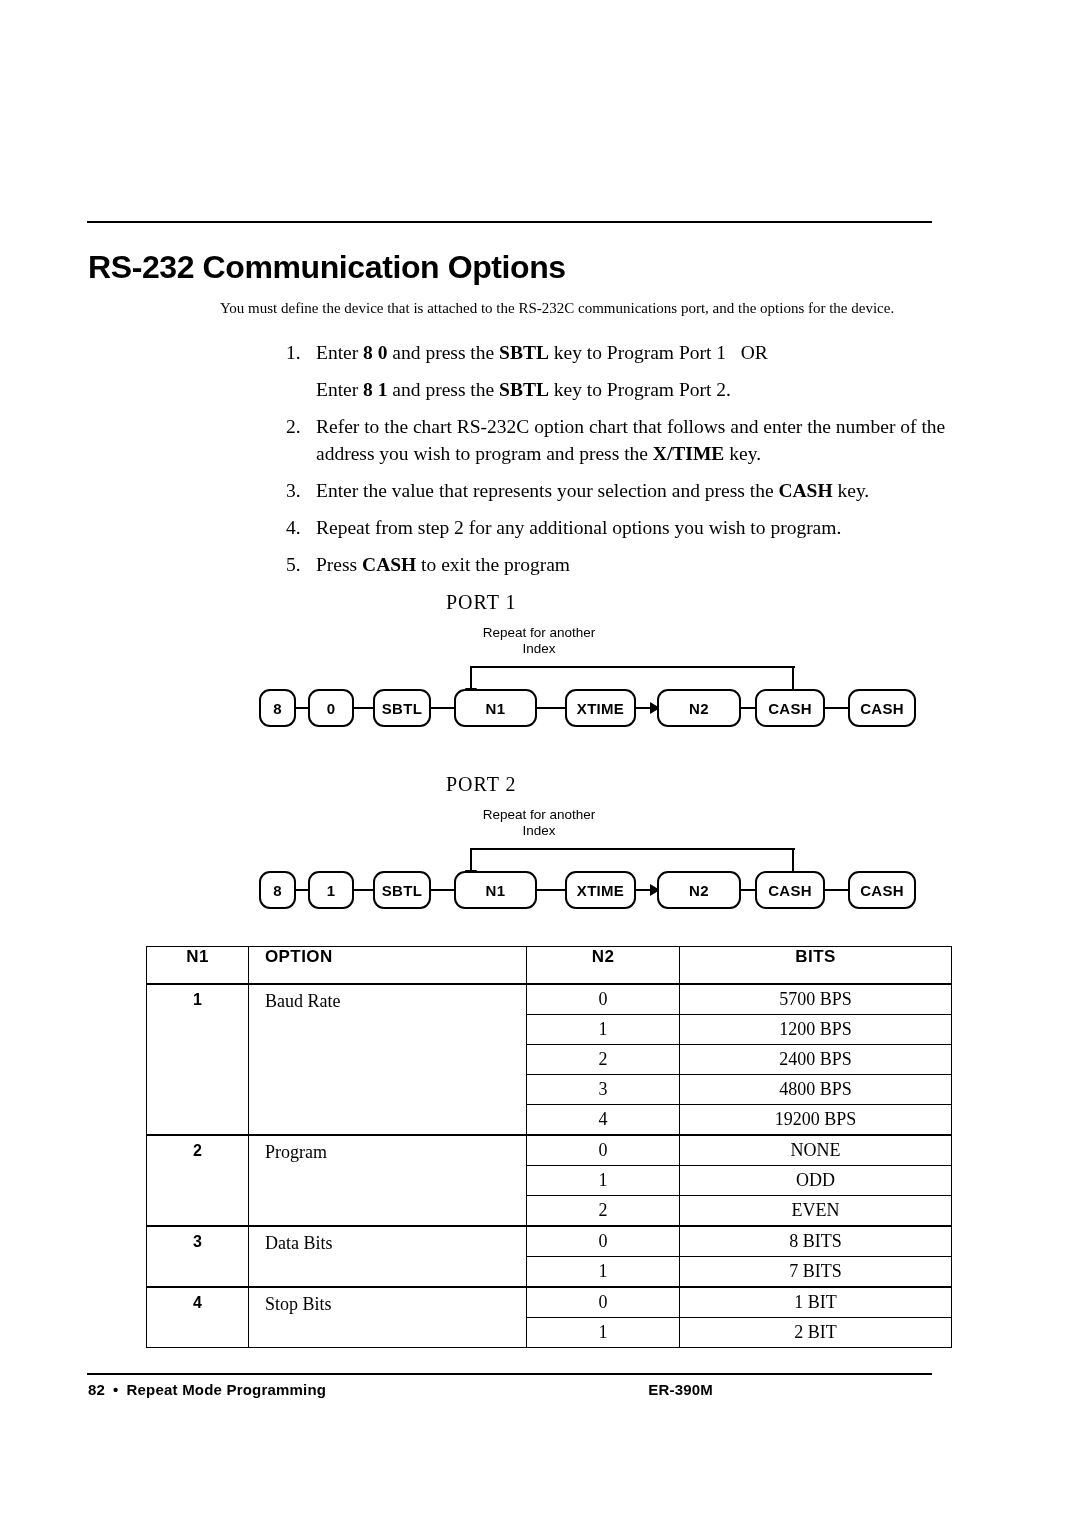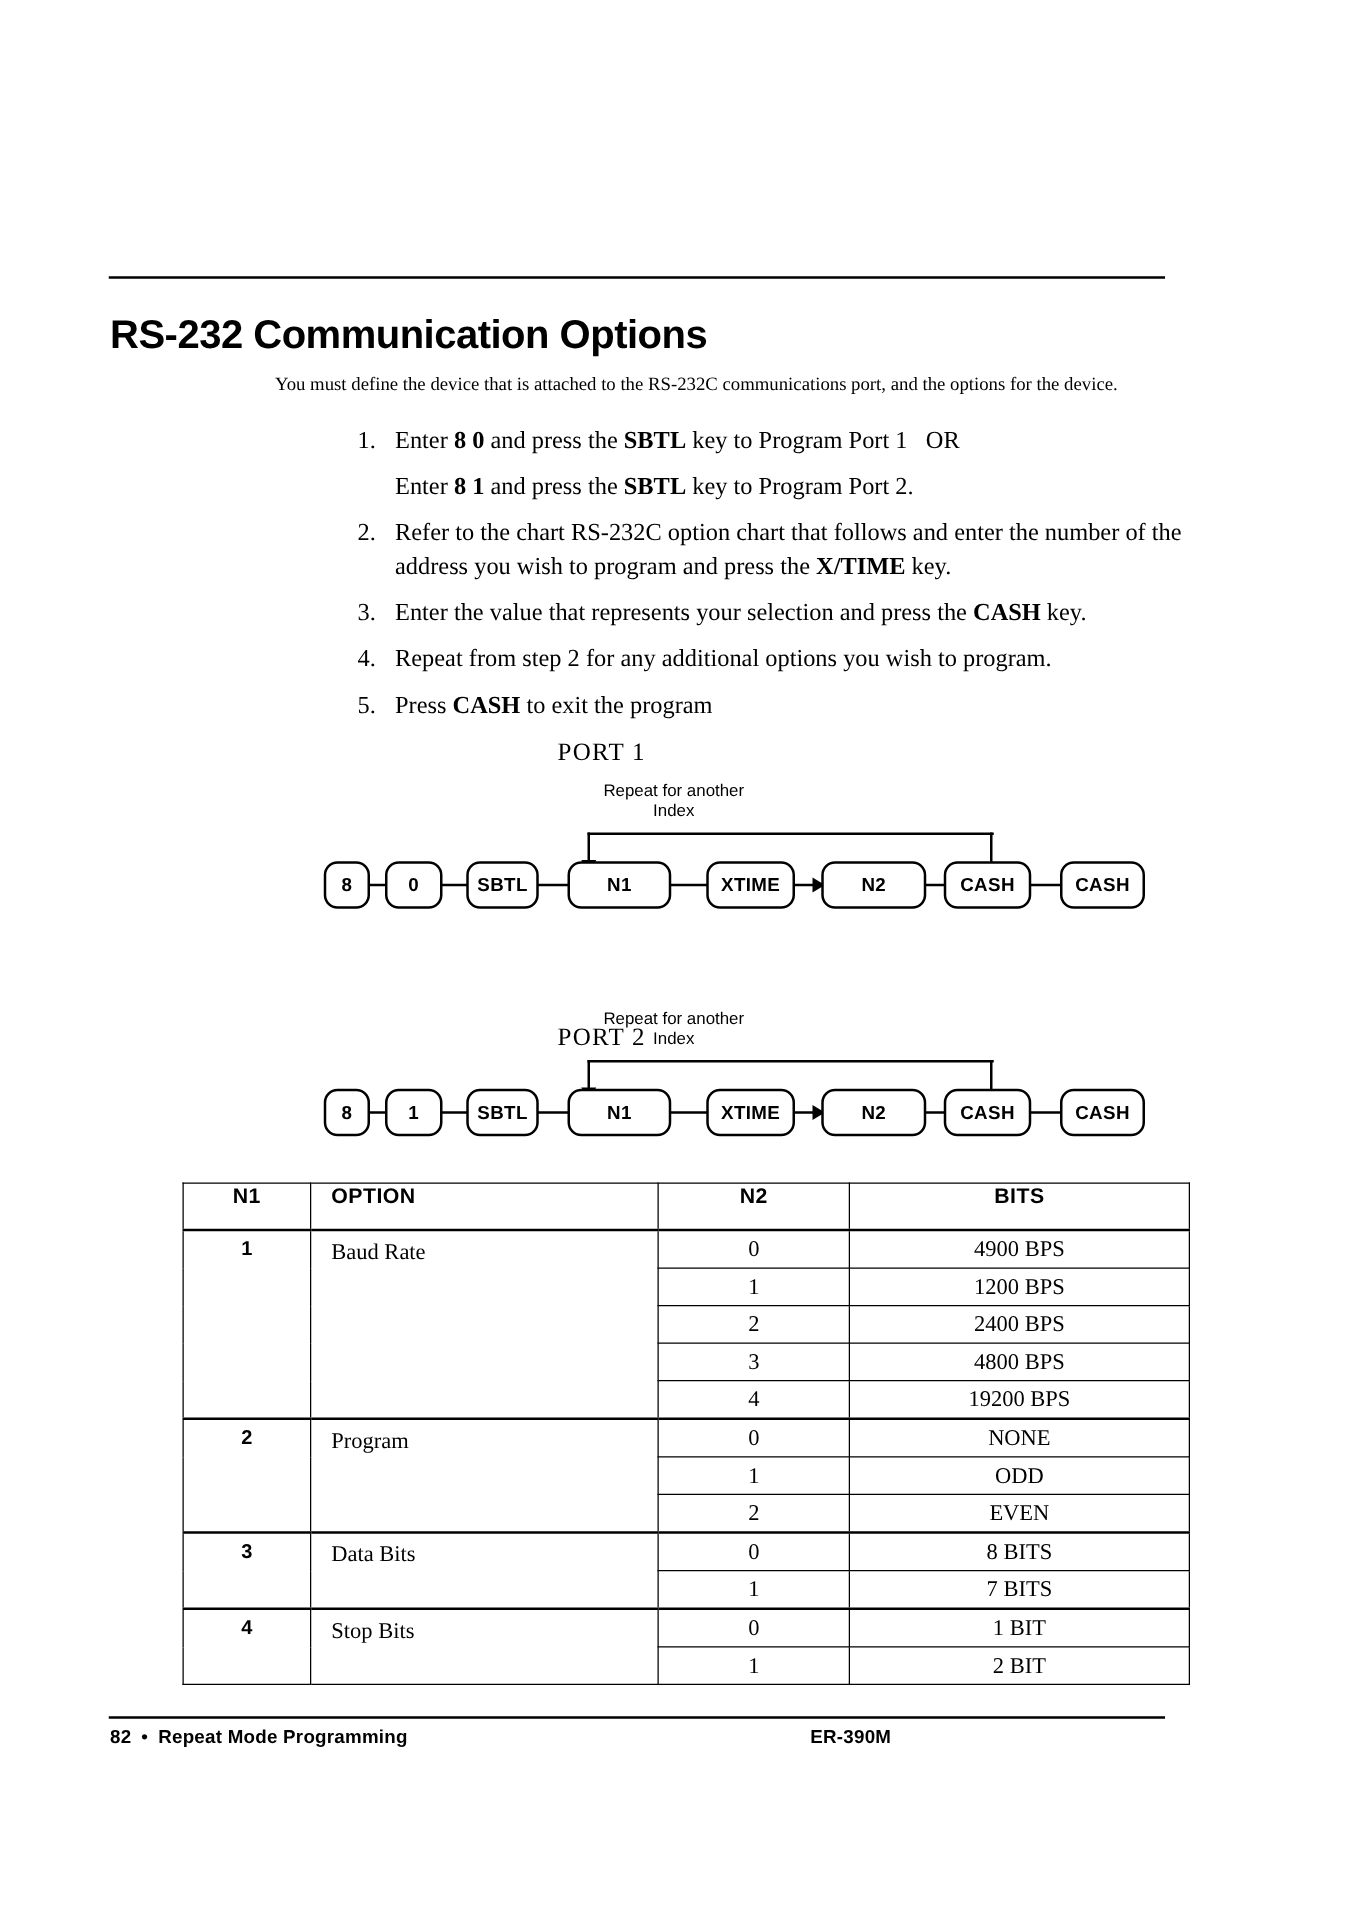--- a/index.html
+++ b/index.html
@@ -278,21 +278,21 @@
     <div class="node" style="left:247px; top:69px; width:37px;">8</div>
     <div class="node" style="left:296px; top:69px; width:46px;">0</div>
     <div class="node" style="left:361px; top:69px; width:58px;">SBTL</div>
     <div class="node" style="left:442px; top:69px; width:83px;">N1</div>
     <div class="node" style="left:553px; top:69px; width:71px;">XTIME</div>
     <div class="node" style="left:645px; top:69px; width:84px;">N2</div>
     <div class="node" style="left:743px; top:69px; width:70px;">CASH</div>
     <div class="node" style="left:836px; top:69px; width:68px;">CASH</div>
   </div>
 
-  <div class="flow-title" style="left:446px; top:773px;margin-top:46px;">PORT 2</div>
+  <div class="flow-title" style="left:446px; top:773px;">PORT 2</div>
   <div class="flow" style="top:802px;">
     <div class="repeat-label" style="left:437px; top:5px;">
       <span>Repeat for another</span><br>
       <span>Index</span>
     </div>
     <div class="vline" style="left:780px; top:46px; height:48px;"></div>
     <div class="hline" style="left:458px; top:46px; width:325px;"></div>
     <div class="vline" style="left:458px; top:46px; height:24px;"></div>
     <div class="arrowhead-down" style="left:453px; top:68px;"></div>
 
@@ -322,21 +322,21 @@
         <th class="th-option">OPTION</th>
         <th class="th-n2">N2</th>
         <th class="th-value">BITS</th>
       </tr>
     </thead>
     <tbody>
         <tr class="grp-top">
           <td class="cell-n1" rowspan="5">1</td>
           <td class="cell-option" rowspan="5">Baud Rate</td>
           <td class="cell-n2">0</td>
-          <td class="cell-value">4900 BPS</td>
+          <td class="cell-value">5700 BPS</td>
         </tr>
         <tr>
           <td class="cell-n2">1</td>
           <td class="cell-value">1200 BPS</td>
         </tr>
         <tr>
           <td class="cell-n2">2</td>
           <td class="cell-value">2400 BPS</td>
         </tr>
         <tr>

